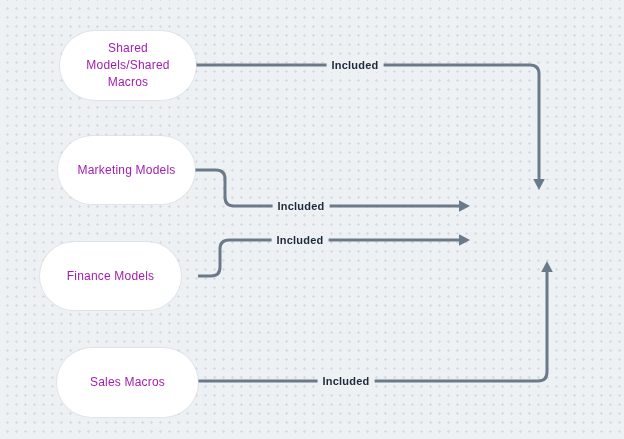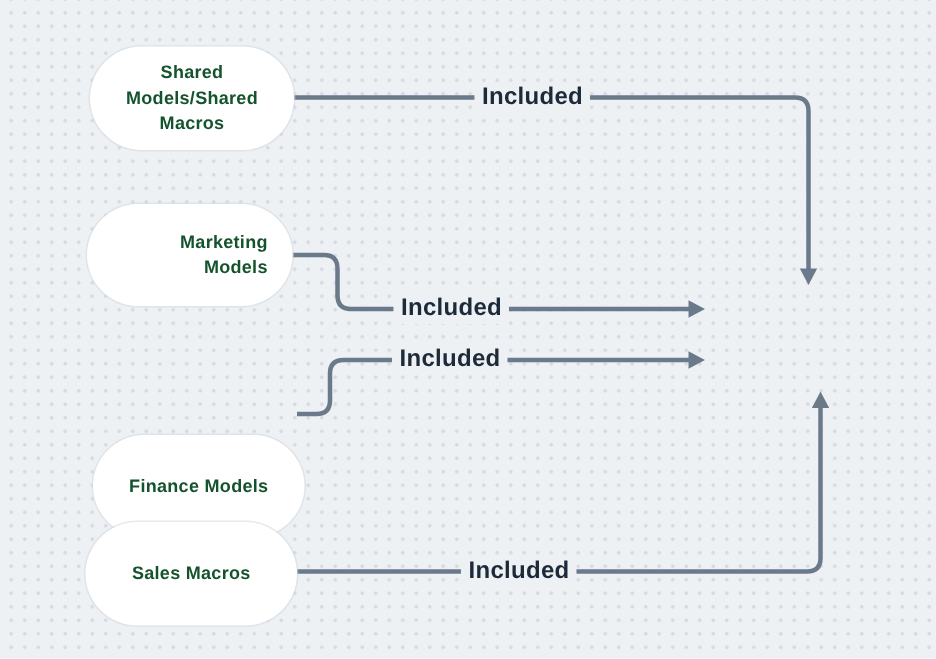--- a/index.html
+++ b/index.html
@@ -39,41 +39,41 @@
   }
   .node {
     position: absolute;
     background: #ffffff;
     border-radius: 36px;
     box-shadow: 0 0 0 1px rgba(210,216,224,0.55);
     display: flex;
     align-items: center;
     justify-content: center;
     text-align: center;
-    color: #14532d;
+    color: #a21caf;
     font-size: 12px;
-    font-weight: 700;
+    font-weight: 400;
     line-height: 17px;
     letter-spacing: 0.2px;
   }
   .node .node-label {
     display: block;
     max-width: 104px;
   }
   .node-shared-macros   { left: 60px;  top: 31px;  width: 136px; height: 69px; }
   .node-marketing       { left: 58px;  top: 136px; width: 137px; height: 68px; text-align: right; }
-  .node-finance         { left: 62px;  top: 242px; width: 141px; height: 68px; margin-top: 48px; }
+  .node-finance         { left: 40px;  top: 242px; width: 141px; height: 68px; }
   .node-sales           { left: 57px;  top: 348px; width: 141px; height: 69px; }
   .node-repository      { left: 470px; top: 191px; width: 138px; height: 66px; }
   .edge-label {
     position: absolute;
     transform: translate(-50%, -50%);
     background: #eef1f4;
     color: #1d2a3a;
-    font-size: 16px;
+    font-size: 11px;
     font-weight: 600;
     letter-spacing: 0.2px;
     padding: 1px 5px;
     white-space: nowrap;
   }
   .edge-label-1 { left: 355px; top: 65px; }
   .edge-label-2 { left: 301px; top: 206px; }
   .edge-label-3 { left: 300px; top: 240px; }
   .edge-label-4 { left: 346px; top: 381px; }
 </style>

